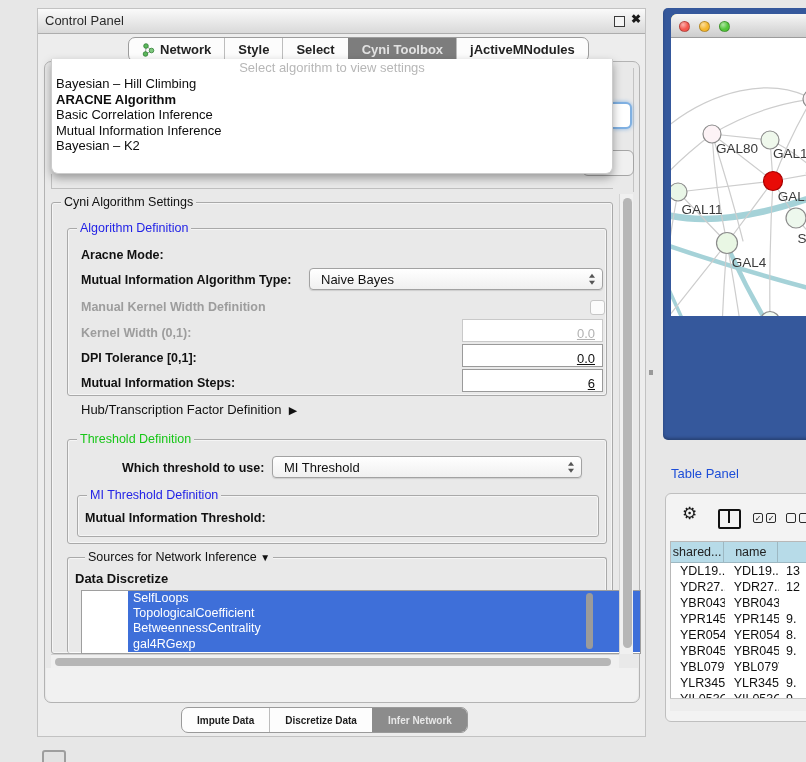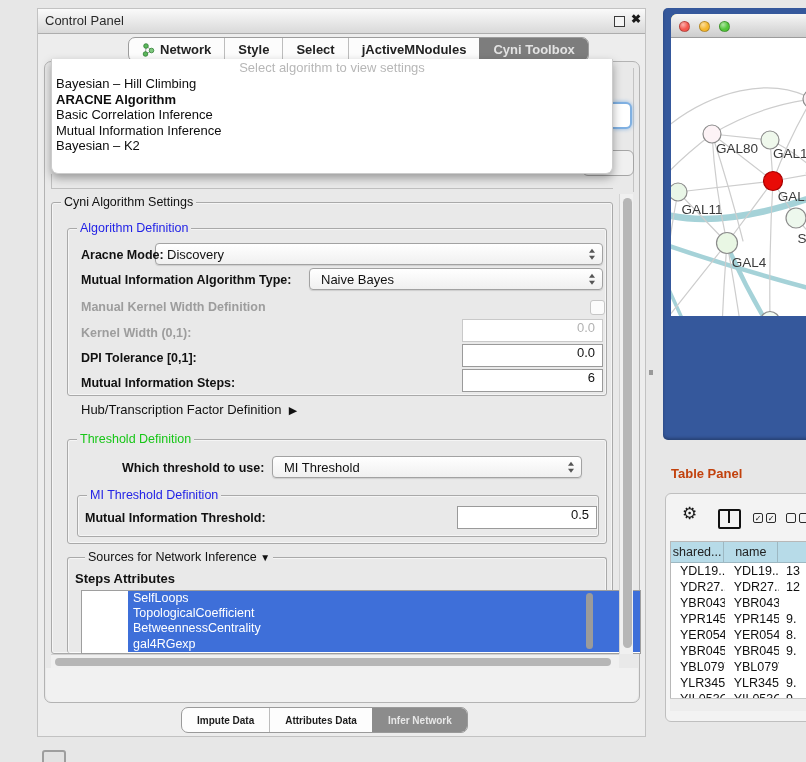--- a/index.html
+++ b/index.html
@@ -41,21 +41,21 @@
   .grouplabel{position:absolute;font-size:12.5px;background:#e9e9e9;padding:0 3px;z-index:3;white-space:nowrap;color:#111;}
   .flabel{position:absolute;font-weight:bold;font-size:12.5px;color:#111;white-space:nowrap;z-index:2;}
   .flabel.dis{color:#9d9d9d;}
   .plabel{position:absolute;font-size:13px;color:#111;white-space:nowrap;z-index:2;}
 
   .combo{position:absolute;background:linear-gradient(#ffffff,#f0f0f0);border:1px solid #a2a2a2;border-radius:4px;display:flex;align-items:center;padding-left:11px;box-sizing:border-box;font-size:13px;color:#111;box-shadow:0 1px 1px rgba(0,0,0,.12);}
   .stepper{position:absolute;right:7px;top:50%;transform:translateY(-50%);display:flex;flex-direction:column;gap:2.5px;}
   .tri-up{width:0;height:0;border-left:3.5px solid transparent;border-right:3.5px solid transparent;border-bottom:4.5px solid #555;}
   .tri-dn{width:0;height:0;border-left:3.5px solid transparent;border-right:3.5px solid transparent;border-top:4.5px solid #555;}
 
-  .tfield{position:absolute;background:#fff;border:1px solid #9a9a9a;display:flex;align-items:flex-start;justify-content:flex-end;padding-right:7px;box-sizing:border-box;font-size:13px;color:#111;}
+  .tfield{position:absolute;background:#fff;border:1px solid #9a9a9a;display:flex;align-items:flex-end;justify-content:flex-end;padding-right:7px;box-sizing:border-box;font-size:13px;color:#111;text-decoration:underline;}
   .tfield.dis{border-color:#c9c9c9;color:#b2b2b2;}
   #manual-kernel-cb{left:545px;top:238px;width:13px;height:13px;border:1px solid #c6c6c6;border-radius:3px;background:#fbfbfb;}
 
   
   #attr-list{left:36px;top:528px;width:512px;height:62px;background:#fff;border:1px solid #9e9e9e;overflow:hidden;box-sizing:content-box;padding-left:46px;}
   #attr-list .aitem{height:15.2px;line-height:15.2px;padding-left:5px;color:#fff;font-size:12.5px;white-space:nowrap;}
   #attr-sb{left:541px;top:531px;width:7px;height:56px;background:#9b9b9b;border-radius:4px;z-index:4;}
 
   
   .sb-track-v{background:#f0f0f0;border-left:1px solid #d2d2d2;box-sizing:border-box;}
@@ -75,21 +75,21 @@
   #splitter-dot{left:614px;top:370px;width:4px;height:5px;background:#999;}
 
   
   #net-frame{left:628px;top:8px;width:178px;height:432px;background:#35589c;border-radius:5px 0 0 5px;box-shadow:inset 0 -2px 3px rgba(0,0,0,.25);}
   #net-win{left:8px;top:6px;width:170px;height:302px;border-radius:6px 0 0 0;overflow:hidden;background:#fde047;}
   #net-titlebar{left:0;top:0;width:170px;height:24px;background:linear-gradient(#f6f6f6,#cdcdcd);border-bottom:1px solid #9c9c9c;box-sizing:border-box;}
   .light{position:absolute;top:7px;width:11px;height:11px;border-radius:50%;box-sizing:border-box;}
   #net-canvas{left:0;top:24px;width:170px;height:386px;background:#fff;}
 
   
-  #tp-title{left:636px;top:466px;font-size:13px;color:#c2410c;font-weight:bold;}
+  #tp-title{left:636px;top:466px;font-size:13px;color:#1d4ed8;}
   #tpanel{left:630px;top:493px;width:180px;height:229px;background:#f3f3f3;border:1px solid #bfbfbf;border-radius:6px;box-sizing:border-box;overflow:hidden;}
   #gear{left:16px;top:11px;font-size:17px;color:#1a1a1a;line-height:1;}
   #pane-icon{left:52px;top:15px;width:19px;height:16px;border:2px solid #111;border-radius:2px;}
   #pane-icon div{position:absolute;left:7.5px;top:0;width:2px;height:12px;background:#111;}
   .cbpair{position:absolute;display:flex;gap:3px;}
   .cb{width:10px;height:10px;border:1.5px solid #2b2b2b;border-radius:2px;font-size:8px;line-height:9px;text-align:center;color:#111;box-sizing:border-box;}
   #partial-icon{left:162px;top:10px;width:17px;height:24px;border:2px solid #111;border-radius:3px;}
   #partial-icon div{position:absolute;left:2px;top:3px;width:6px;height:2px;background:#111;}
   #ttable{left:4px;top:47px;width:172px;height:157px;background:#fff;border:1px solid #b8b8b8;border-bottom:none;overflow:hidden;box-sizing:content-box;}
   #thead{display:flex;height:20px;background:#b7dbe8;border-bottom:1px solid #9db8c2;}
@@ -122,50 +122,43 @@
             </svg>
           </span>
           <span>Network</span>
         </div>
         <div class="tab">
           <span>Style</span>
         </div>
         <div class="tab">
           <span>Select</span>
         </div>
+        <div class="tab sel">
+          <span>Cyni Toolbox</span>
+        </div>
         <div class="tab">
           <span>jActiveMNodules</span>
-        </div>
-        <div class="tab sel">
-          <span>Cyni Toolbox</span>
         </div>
       </div>
 
     <div id="content" class="abs">
 
       <div id="sliver-line" class="abs"></div>
       <div id="sliver-box" class="abs"></div>
       <div id="sliver-combo" class="abs"></div>
       <div class="abs hairline" style="left:6px;top:126px;width:562px;height:1px;"></div>
       <div class="abs hairline" style="left:6px;top:112px;width:1px;height:14px;"></div>
 
       <span class="grouplabel" style="left:16px;top:133px;">Cyni Algorithm Settings</span>
       <div class="groupbox" style="left:6px;top:140px;width:560px;height:450px;"></div>
 
       <span class="grouplabel" style="left:32px;top:159px;color:#2323e6;">Algorithm Definition</span>
       <div class="groupbox" style="left:22px;top:166px;width:538px;height:166px;"></div>
 
       <span class="flabel" style="left:36px;top:186px;">Aracne Mode:</span>
-      <div class="combo" style="left:110px;top:181px;width:448px;height:22px;">
-        <span>Discovery</span>
-        <span class="stepper">
-            <span class="tri-up"></span>
-            <span class="tri-dn"></span>
-          </span>
-      </div>
 
       <span class="flabel" style="left:36px;top:211px;">Mutual Information Algorithm Type:</span>
       <div class="combo" style="left:264px;top:206px;width:294px;height:22px;">
         <span>Naive Bayes</span>
         <span class="stepper">
             <span class="tri-up"></span>
             <span class="tri-dn"></span>
           </span>
       </div>
 
@@ -198,28 +191,25 @@
         <span class="stepper">
             <span class="tri-up"></span>
             <span class="tri-dn"></span>
           </span>
       </div>
 
       <span class="grouplabel" style="left:42px;top:426px;color:#2323e6;">MI Threshold Definition</span>
       <div class="groupbox" style="left:32px;top:433px;width:520px;height:40px;"></div>
 
       <span class="flabel" style="left:40px;top:449px;">Mutual Information Threshold:</span>
-      <div class="tfield" style="left:412px;top:444px;width:140px;height:23px;">
-        <span>0.5</span>
-      </div>
 
       <span class="grouplabel" style="left:40px;top:488px;"><span>Sources for Network Inference</span> <span style="font-size:10px;">▼</span></span>
       <div class="groupbox" style="left:22px;top:495px;width:538px;height:95px;border-bottom:none;"></div>
 
-      <span class="flabel" style="left:30px;top:509px;font-size:13px;">Steps Attributes</span>
+      <span class="flabel" style="left:30px;top:509px;font-size:13px;">Data Discretize</span>
 
       <div id="attr-list" class="abs">
           <div class="aitem" style="background: rgb(62, 111, 217);">SelfLoops</div>
           <div class="aitem" style="background: rgb(62, 111, 217);">TopologicalCoefficient</div>
           <div class="aitem" style="background: rgb(62, 111, 217);">BetweennessCentrality</div>
           <div class="aitem" style="background: rgb(62, 111, 217);">gal4RGexp</div>
         </div>
       <div id="attr-sb" class="abs"></div>
 
       <div class="abs sb-track-v" style="left:574px;top:132px;width:14px;height:460px;">
@@ -240,21 +230,21 @@
           <div class="item">Bayesian – Hill Climbing</div>
           <div class="item sel">ARACNE Algorithm</div>
           <div class="item">Basic Correlation Inference</div>
           <div class="item">Mutual Information Inference</div>
           <div class="item">Bayesian – K2</div>
         </div>
     </div>
 
     <div id="bottom-tabs" class="abs">
         <div class="tab">Impute Data</div>
-        <div class="tab">Attributes Data</div>
+        <div class="tab">Discretize Data</div>
         <div class="tab sel">Infer Network</div>
       </div>
   </div>
 
   <div id="splitter-dot" class="abs"></div>
 
   <div id="net-frame" class="abs" style="background: rgb(53, 88, 156);">
     <div id="net-win" class="abs">
       <div id="net-titlebar" class="abs">
         <span class="light" style="left: 8px; background: radial-gradient(circle at 35% 30%, rgba(255, 255, 255, 0.533), transparent 55%), rgb(244, 86, 78); border: 1px solid rgba(0, 0, 0, 0.25);" id="light-r"></span>

